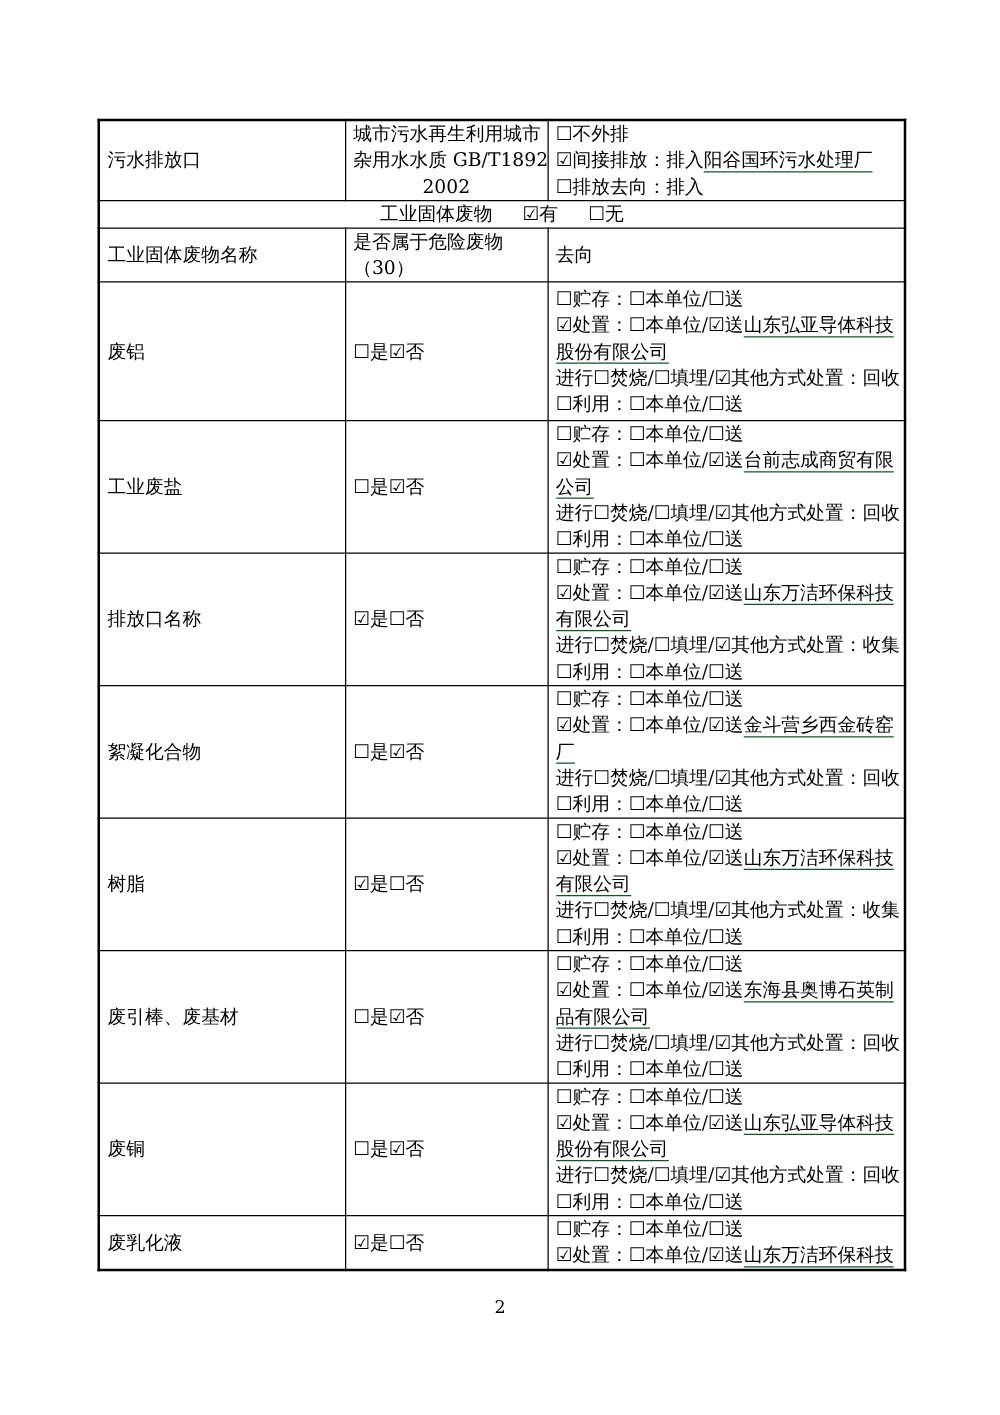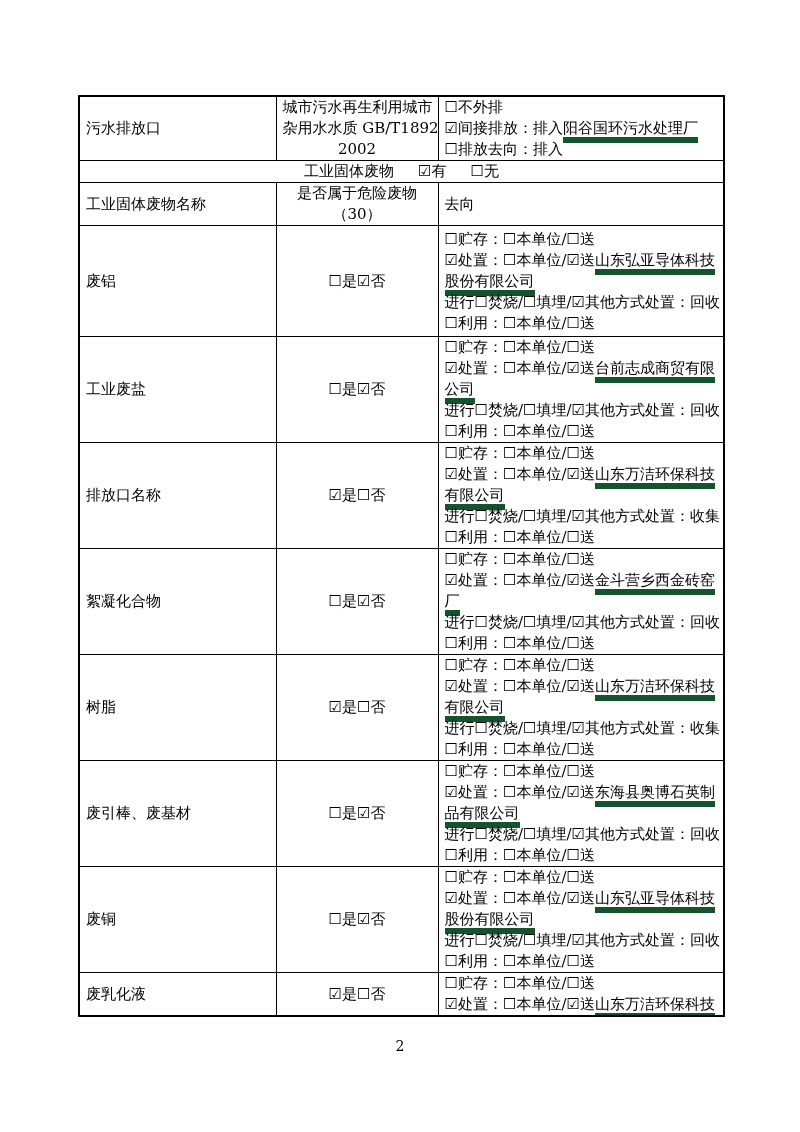--- a/index.html
+++ b/index.html
@@ -21,26 +21,26 @@
   .row-outlet-header  { height: 26px; }
   .row-sewage         { height: 63px; }
   .row-banner         { height: 22px; padding-left: 20px; }
   .row-waste-header   { height: 40px; }
   #waste-rows tr      { height: 105px; }
   #waste-rows tr:first-child { height: 111px; }
   #waste-rows tr:last-child  { height: 41px; border-radius: 10px; }
 
   .th-cell   { text-align: left; padding: 0 7px; }
   .name-cell { text-align: left; padding: 0 7px; }
-  .hazard-cell { text-align: center; padding: 0 2px; }
+  .hazard-cell { padding: 0 2px; }
   .std-cell  { padding: 0 6px; text-align: center; }
   .dest-cell { padding: 0 6px; }
   .center-cell { text-align: center; }
   .line { white-space: nowrap; }
-  .u { border-bottom: 6px solid #14532d; padding-bottom: 0px; }
+  .u { border-bottom: 1px solid #14532d; padding-bottom: 0px; }
   .banner-opt { margin-left: 24px; }
 
   .page-number {
     position: absolute; left: 0; top: 1036px; width: 800px;
     text-align: center; font-size: 14px;
   }
 </style>
 </head>
 <body>
 

